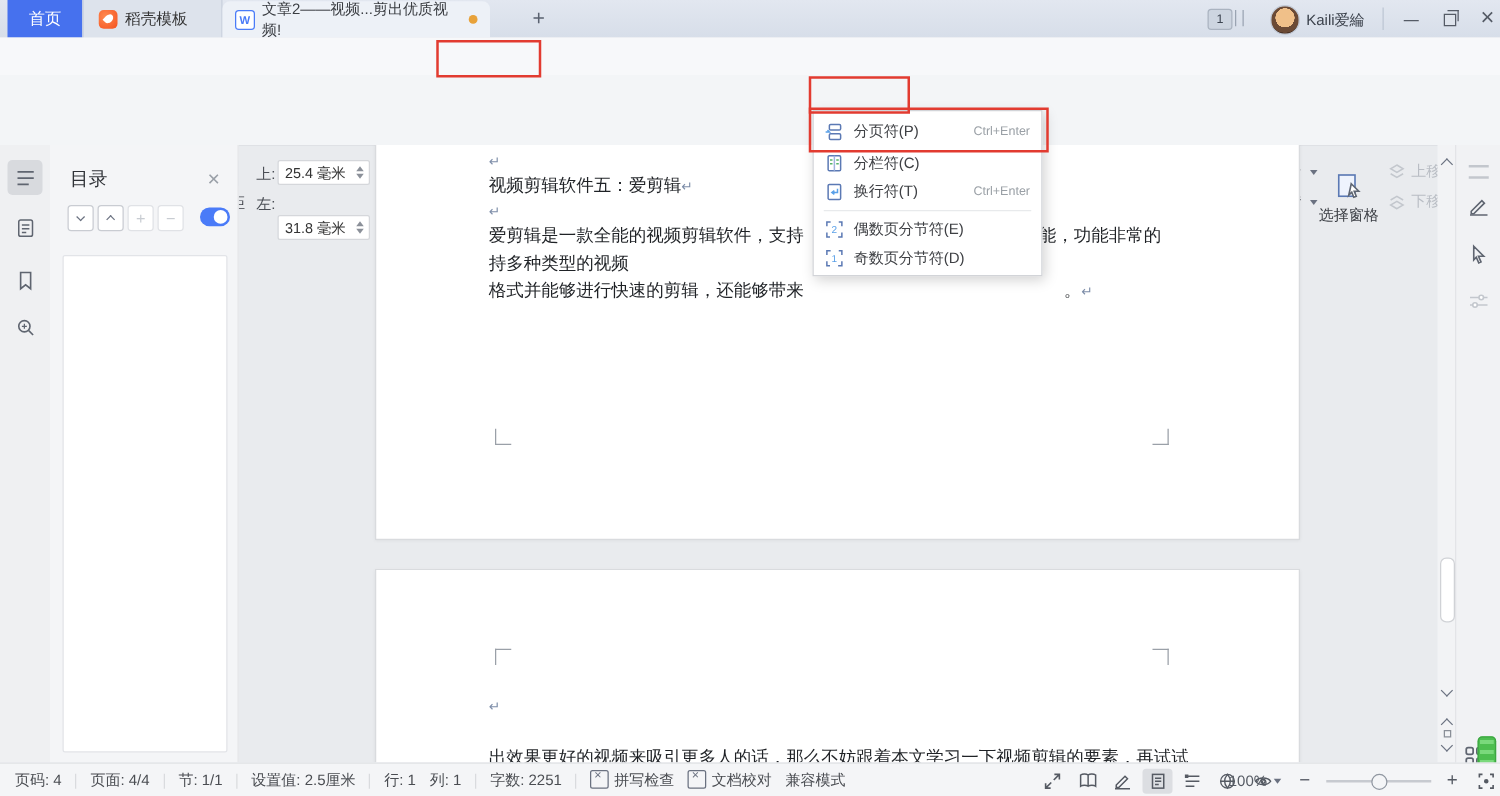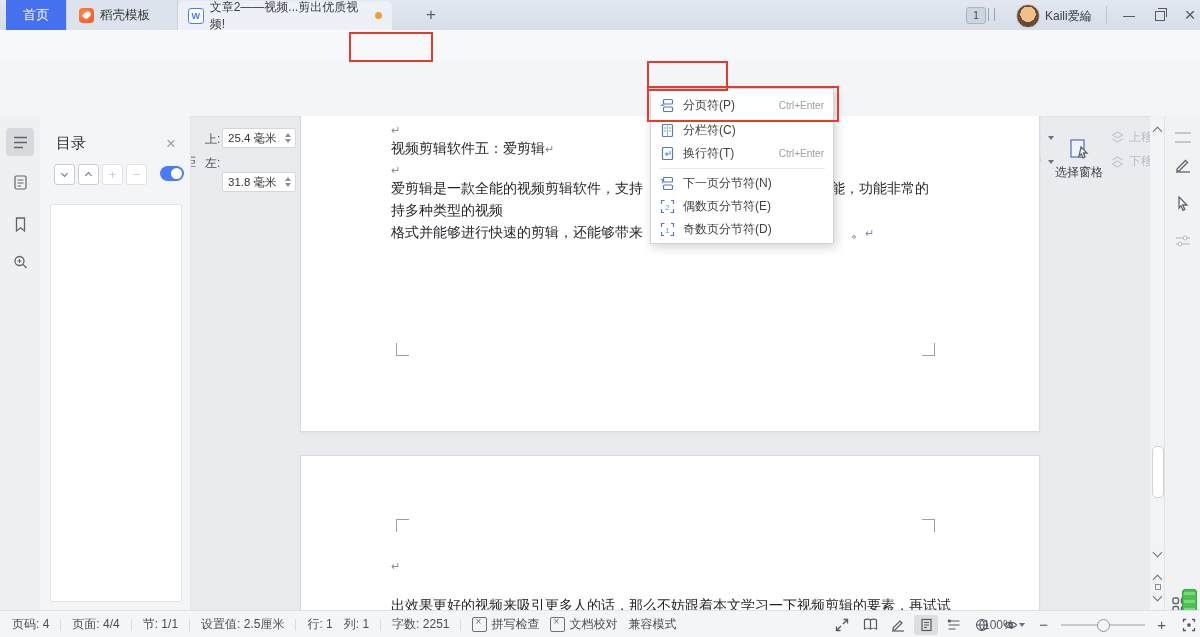--- a/index.html
+++ b/index.html
@@ -136,21 +136,21 @@
   .battery::after{content:"";position:absolute;left:2px;top:3px;right:2px;bottom:3px;
     background:repeating-linear-gradient(#7ad97c 0 3px,#4dbe50 3px 8px)}
 
   
   #statusbar{left:0;top:610px;width:1200px;height:27px;background:#f4f5f7;border-top:1px solid #e0e2e5;
     display:flex;align-items:center;font-size:12px;color:#4a4d52}
   .st-left{display:flex;align-items:center;gap:11px;padding-left:12px}
   .st-sep{width:1px;height:12px;background:#d9dbde}
   .st-icon{width:13px;height:13px;border:1.2px solid #6a7180;border-radius:2px;position:relative;margin-right:4px}
   .st-icon::after{content:"×";position:absolute;left:2px;top:-2px;font-size:10px;color:#6a7180}
-  .st-chk{display:flex;align-items:center}
+  .st-chk{display:flex;align-items:flex-start}
   .st-right{position:absolute;display:flex;align-items:center;color:#555a63}
   .viewbtn{width:24px;height:20px;display:flex;align-items:center;justify-content:center;border-radius:3px}
   .viewbtn.active{background:#dcdee2}
   .zoom-track{width:84px;height:2px;background:#c7cad0;position:relative;margin:0 8px}
   .zoom-thumb{position:absolute;left:36px;top:-5px;width:11px;height:11px;border-radius:50%;background:#f4f5f7;border:1px solid #9097a1}
   .zbtn{font-size:15px;color:#555a63;width:14px;text-align:center}
 
   
   #breaksmenu{left:650px;top:88px;width:182px;background:#fff;border:1px solid #d2d4d8;
     box-shadow:2px 3px 10px rgba(0,0,0,.18);padding:2px 0;z-index:50}
@@ -689,29 +689,20 @@
     <svg viewBox="0 0 15 15" fill="none" stroke="#5b79b4" stroke-width="1.2">
         <rect x="2.5" y="1.5" width="10" height="12" rx="1"></rect>
         <path d="M10 5v3H6M7.5 6.5L5.5 8l2 1.5" stroke="#5aa0e8"></path>
       </svg>
     <span>换行符(T)</span>
       <span class="mshort">Ctrl+Enter</span>
   </div>
   <div class="msep"></div>
   <div class="mitem">
     <svg viewBox="0 0 15 15" fill="none" stroke="#5b79b4" stroke-width="1.2">
-        <rect x="3.5" y="1.5" width="9" height="4.5" rx="1"></rect>
-        <rect x="3.5" y="9" width="9" height="4.5" rx="1"></rect>
-        <path d="M.5 3.5h2v4" stroke="#5aa0e8"></path>
-      </svg>
-    <span>下一页分节符(N)</span>
-      <span class="mshort"></span>
-  </div>
-  <div class="mitem">
-    <svg viewBox="0 0 15 15" fill="none" stroke="#5b79b4" stroke-width="1.2">
         <path d="M1.5 5V1.5h3M13.5 10v3.5h-3M4 13.5H1.5V10M11 1.5h2.5V5"></path>
         <text x="7.5" y="10.5" font-size="8" fill="#5aa0e8" stroke="none" text-anchor="middle" font-family="Liberation Sans, sans-serif">2</text>
       </svg>
     <span>偶数页分节符(E)</span>
       <span class="mshort"></span>
   </div>
   <div class="mitem">
     <svg viewBox="0 0 15 15" fill="none" stroke="#5b79b4" stroke-width="1.2">
         <path d="M1.5 5V1.5h3M13.5 10v3.5h-3M4 13.5H1.5V10M11 1.5h2.5V5"></path>
         <text x="7.5" y="10.5" font-size="8" fill="#5aa0e8" stroke="none" text-anchor="middle" font-family="Liberation Sans, sans-serif">1</text>

